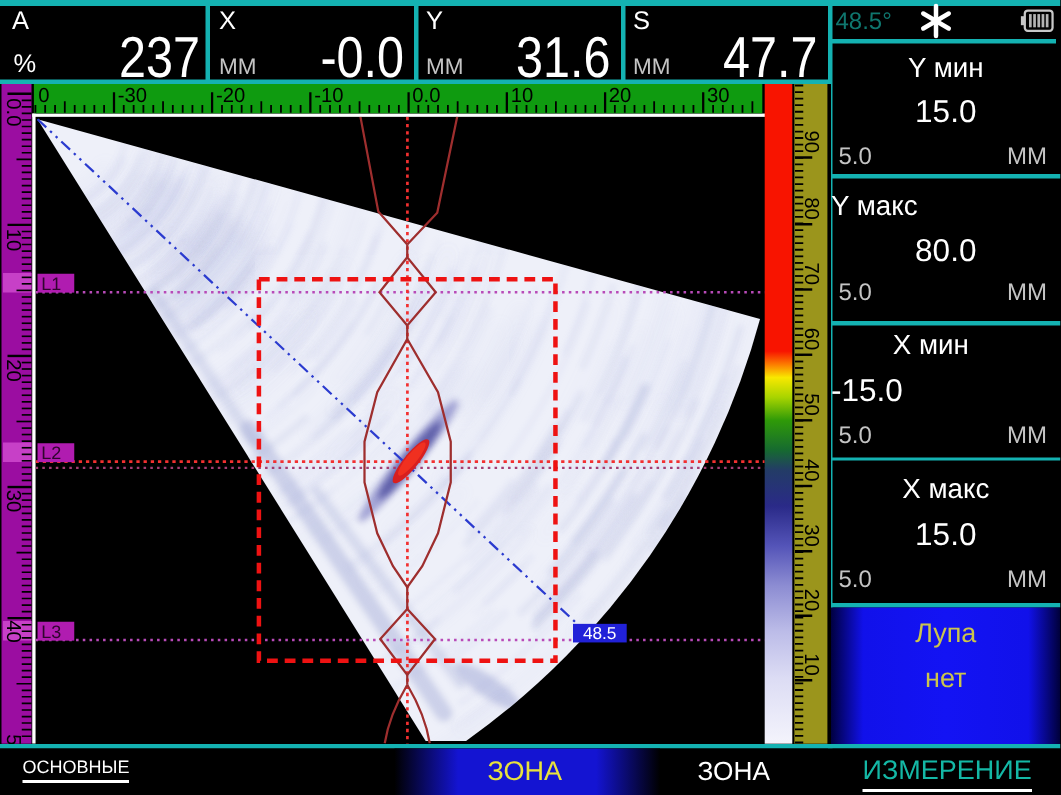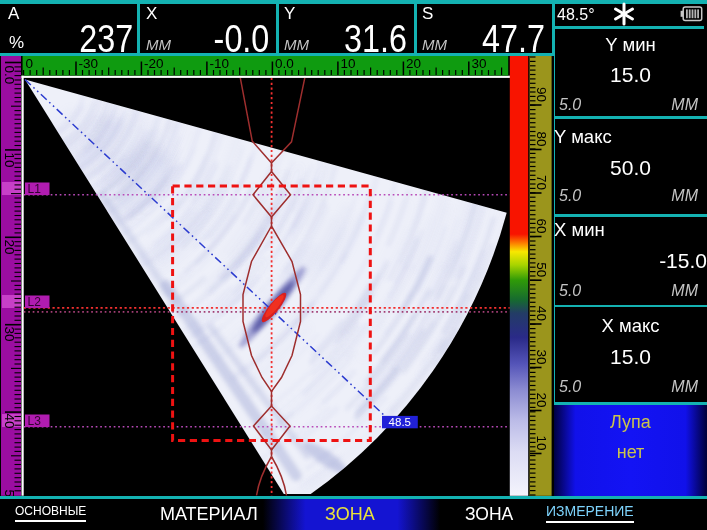--- a/index.html
+++ b/index.html
@@ -1,20 +1,20 @@
 <!DOCTYPE html>
 <html><head><meta charset="utf-8">
 <style>
   html,body{margin:0;padding:0;background:#000;}
   body{width:707px;height:530px;position:relative;overflow:hidden;
        font-family:"Liberation Sans",sans-serif;}
   .abs{position:absolute;}
   .cyan{background:#14b2b2;}
   .lbl{color:#fff;font-size:17px;}
-  .sm{color:#c4c4c4;font-size:15px;font-style:italic;}
+  .sm{color:#c4c4c4;font-size:15px;}
   .big{color:#fff;font-size:38.5px;transform:scaleX(0.84);transform-origin:100% 50%;}
 </style></head>
 <body>
 
 <div class="abs cyan" style="left:0;top:0;width:707px;height:3.5px;"></div>
 <div class="abs cyan" style="left:0;top:53px;width:554px;height:3.5px;"></div>
 <div class="abs cyan" style="left:137px;top:0;width:3px;height:56.5px;"></div>
 <div class="abs cyan" style="left:276px;top:0;width:3px;height:56.5px;"></div>
 <div class="abs cyan" style="left:414px;top:0;width:3px;height:56.5px;"></div>
 <div class="abs cyan" style="left:551.5px;top:0;width:3px;height:499px;"></div>
@@ -28,21 +28,21 @@
 <div class="abs big" style="right:438px;top:17px;">-0.0</div>
 
 <div class="abs lbl" style="left:284px;top:4px;">Y</div>
 <div class="abs sm" style="left:284px;top:36px;">ММ</div>
 <div class="abs big" style="right:300px;top:17px;">31.6</div>
 
 <div class="abs lbl" style="left:422px;top:4px;">S</div>
 <div class="abs sm" style="left:422px;top:36px;">ММ</div>
 <div class="abs big" style="right:162px;top:17px;">47.7</div>
 
-<div class="abs" style="left:557px;top:6px;color:#ffffff;font-size:16px;">48.5°</div>
+<div class="abs" style="left:557px;top:6px;color:#0f766e;font-size:16px;">48.5°</div>
 <svg class="abs" style="left:610px;top:2px;" width="40" height="24" viewBox="0 0 40 24">
   <g stroke="#fff" stroke-width="3" stroke-linecap="round">
     <line x1="14" y1="2" x2="14" y2="22"></line>
     <line x1="5.5" y1="7" x2="22.5" y2="17"></line>
     <line x1="5.5" y1="17" x2="22.5" y2="7"></line>
   </g>
 </svg>
 <svg class="abs" style="left:679px;top:6px;" width="25" height="16" viewBox="0 0 25 16">
   <rect x="4.2" y="1" width="18.5" height="13.5" rx="2" fill="none" stroke="#c8c8c8" stroke-width="1.5"></rect>
   <rect x="1.6" y="4.8" width="2.6" height="6" fill="#c8c8c8"></rect>
@@ -722,42 +722,41 @@
 <div class="abs cyan" style="left:554px;top:214.3px;width:153px;height:2.8px;"></div>
 <div class="abs cyan" style="left:554px;top:304.6px;width:153px;height:2.8px;"></div>
 <div class="abs cyan" style="left:554px;top:402.2px;width:153px;height:2.8px;"></div>
 
 <div class="abs lbl" style="left:554px;top:34.3px;width:153px;text-align:center;font-size:18.5px;">Y мин</div>
 <div class="abs lbl" style="left:554px;top:63.2px;width:153px;text-align:center;font-size:21px;">15.0</div>
 <div class="abs sm" style="left:559px;top:96.4px;font-size:16px;">5.0</div>
 <div class="abs sm" style="right:9px;top:96.4px;font-size:16px;">ММ</div>
 
 <div class="abs lbl" style="left:554px;top:126.4px;width:153px;text-align:left;font-size:18.5px;">Y макс</div>
-<div class="abs lbl" style="left:554px;top:155.8px;width:153px;text-align:center;font-size:21px;">50.0</div>
+<div class="abs lbl" style="left:554px;top:155.8px;width:153px;text-align:center;font-size:21px;">80.0</div>
 <div class="abs sm" style="left:559px;top:186.5px;font-size:16px;">5.0</div>
 <div class="abs sm" style="right:9px;top:186.5px;font-size:16px;">ММ</div>
 
-<div class="abs lbl" style="left:554px;top:219.4px;width:133px;font-size:18.5px;">X мин</div>
-<div class="abs lbl" style="left:554px;top:249.3px;width:153px;text-align:right;font-size:21px;">-15.0</div>
+<div class="abs lbl" style="left:554px;top:219.4px;width:133px;text-align:center;font-size:18.5px;">X мин</div>
+<div class="abs lbl" style="left:554px;top:249.3px;width:153px;text-align:left;font-size:21px;">-15.0</div>
 <div class="abs sm" style="left:559px;top:281.7px;font-size:16px;">5.0</div>
 <div class="abs sm" style="right:9px;top:281.7px;font-size:16px;">ММ</div>
 
 <div class="abs lbl" style="left:554px;top:315px;width:153px;text-align:center;font-size:18.5px;">X макс</div>
 <div class="abs lbl" style="left:554px;top:345.3px;width:153px;text-align:center;font-size:21px;">15.0</div>
 <div class="abs sm" style="left:559px;top:378.3px;font-size:16px;">5.0</div>
 <div class="abs sm" style="right:9px;top:378.3px;font-size:16px;">ММ</div>
 
 <div class="abs" style="left:554px;top:405px;width:153px;height:91.3px;
      background:linear-gradient(90deg,#000040 0%,#1111ea 14%,#1313f4 50%,#1111ea 86%,#000038 100%);"></div>
 <div class="abs" style="left:554px;top:411.8px;width:153px;text-align:center;color:#cbc44c;font-size:18px;">Лупа</div>
 <div class="abs" style="left:554px;top:442.3px;width:153px;text-align:center;color:#cbc44c;font-size:18px;">нет</div>
 
 <div class="abs cyan" style="left:0;top:496.3px;width:707px;height:2.7px;"></div>
 
 <div class="abs" style="left:0;top:499px;width:707px;height:31px;background:#000;">
   <div class="abs" style="left:263px;top:0;width:177px;height:31px;
        background:linear-gradient(90deg,#000 0%,#1414d2 24%,#1414d2 76%,#000 100%);"></div>
   <div class="abs" style="left:15px;top:4.5px;color:#fff;font-size:12px;border-bottom:2px solid #fff;padding-bottom:2px;">ОСНОВНЫЕ</div>
-  <div class="abs" style="left:160px;top:4.5px;color:#fff;font-size:18px;">МАТЕРИАЛ</div>
   <div class="abs" style="left:325px;top:4.5px;color:#e8e23c;font-size:18px;">ЗОНА</div>
   <div class="abs" style="left:465px;top:4.5px;color:#fff;font-size:17.5px;">ЗОНА</div>
-  <div class="abs" style="left:546px;top:4px;color:#7dd3fc;font-size:14px;border-bottom:2px solid #fff;padding-bottom:2px;">ИЗМЕРЕНИЕ</div>
+  <div class="abs" style="left:575px;top:4px;color:#14b8a6;font-size:18px;border-bottom:2px solid #fff;padding-bottom:2px;">ИЗМЕРЕНИЕ</div>
 </div>
 
 </body></html>

